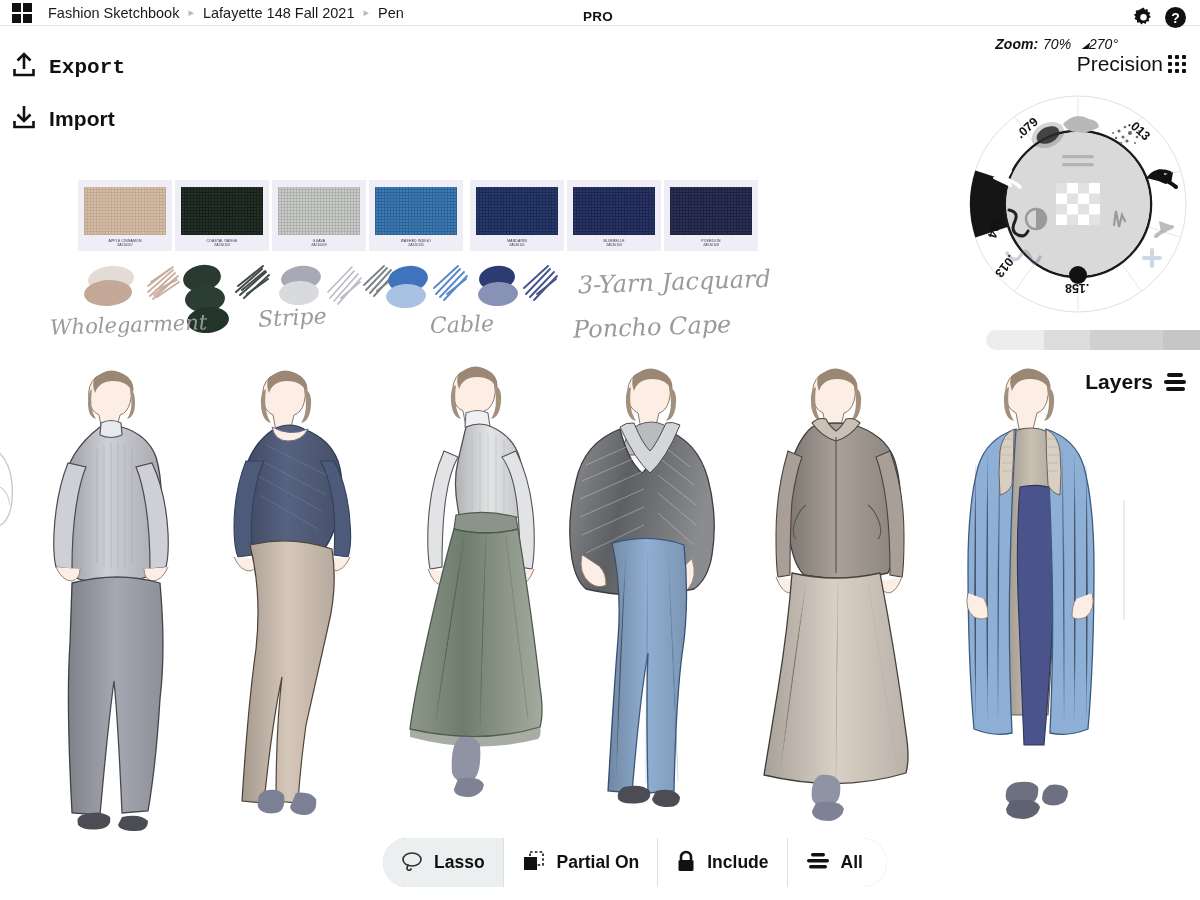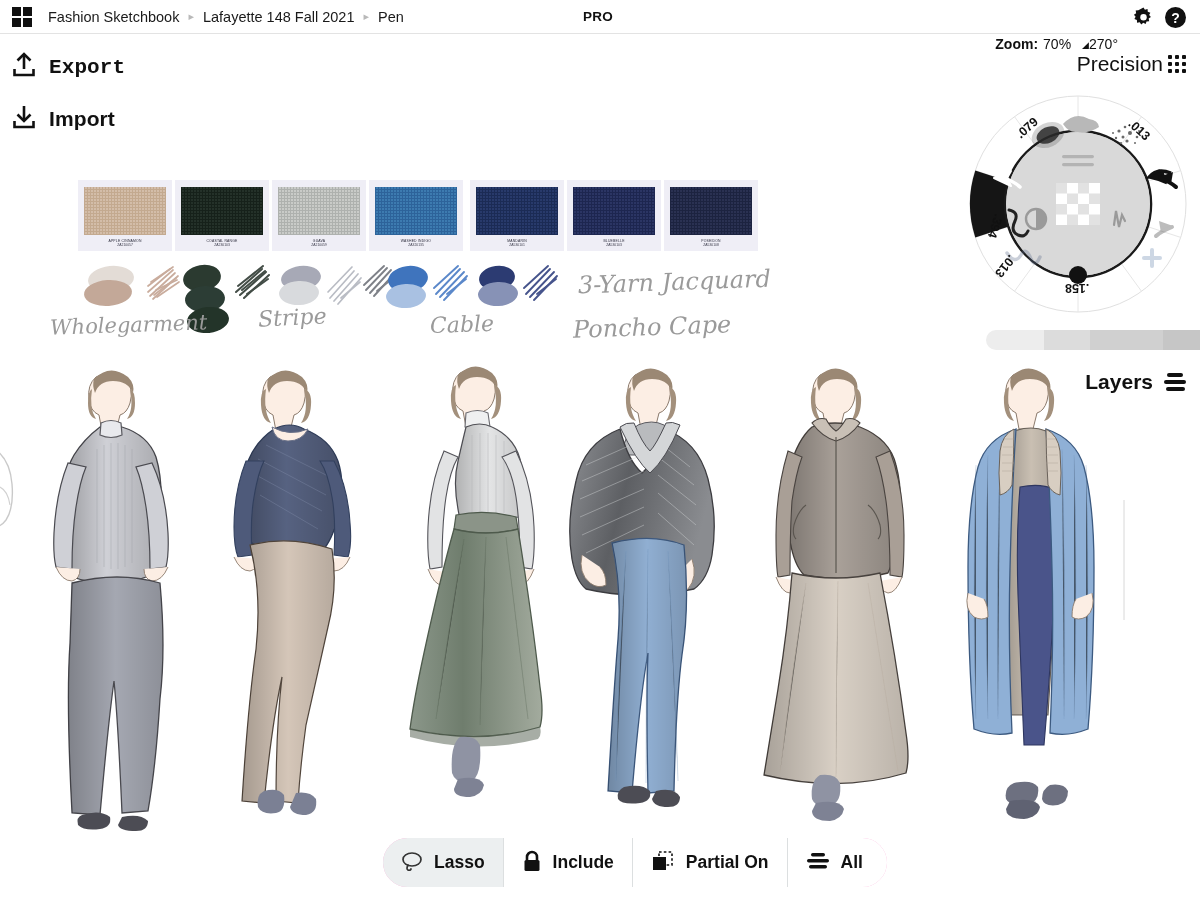--- a/index.html
+++ b/index.html
@@ -6,40 +6,40 @@
   html,body { width:1200px; height:900px; overflow:hidden; }
   body {
     font-family:"Liberation Sans", sans-serif;
     background:#ffffff;
     color:#111;
     position:relative;
   }
 
   
   .topbar{
-    position:absolute; left:0; top:0; width:1200px; height:34px;
+    position:absolute; left:0; top:0; width:1200px; height:26px;
     display:flex; align-items:center; border-bottom:1px solid #e3e3e3;
     background:#fff;
   }
   .grid-2x2{
     width:20px;height:20px;margin-left:12px;margin-right:16px;
     display:grid;grid-template-columns:9px 9px;grid-template-rows:9px 9px;gap:2px;
     cursor:pointer;
   }
   .grid-2x2 i{ background:#111; display:block; width:9px;height:9px;}
   .breadcrumb{ display:flex; align-items:center; font-size:14.5px; color:#1a1a1a;}
   .bc-sep{ color:#b9b9b9; margin:0 9px; font-size:11px;}
   .bc-item{ cursor:pointer;}
   .pro-badge{
     position:absolute; left:583px; top:9px;
     font-size:13.5px; font-weight:bold; letter-spacing:.3px; color:#111;
   }
   .zoom-wrap{
     position:absolute; right:82px; top:8px;
-    display:flex; align-items:baseline; font-size:14px; white-space:nowrap;
+    display:flex; align-items:baseline; font-size:14px; white-space:nowrap;font-style:italic;
   }
   .zoom-lab{ font-weight:bold; margin-right:5px;}
   .zoom-val{ font-weight:400;margin-top:28px;}
   .rot-val{ margin-left:11px; font-weight:400;}
   .rot-val .tri{ font-size:9px; position:relative; top:-1px;}
   .gear{
     position:absolute; right:46px; top:7px; width:21px;height:21px; cursor:pointer;
   }
   .helpq{
     position:absolute; right:14px; top:7px; width:21px;height:21px;
@@ -676,36 +676,36 @@
       <svg width="22" height="20" viewBox="0 0 22 20">
         <ellipse cx="11" cy="8.5" rx="9" ry="6.5" fill="none" stroke="#333" stroke-width="1.7"></ellipse>
         <path d="M7 14 q-2 4 0 5 q2 1 3 -1" fill="none" stroke="#333" stroke-width="1.7" stroke-linecap="round"></path>
       </svg>
     </span>
     <span class="txt">Lasso</span>
   </div>
 
   <div class="bt white">
     <span>
+      <svg width="24" height="22" viewBox="0 0 24 22">
+        <rect x="8" y="2" width="13" height="13" fill="none" stroke="#111" stroke-width="1.6" stroke-dasharray="2.6 2.2"></rect>
+        <rect x="2" y="7" width="13" height="13" fill="#111"></rect>
+      </svg>
+    </span>
+    <span class="txt">Partial On</span>
+  </div>
+
+  <div class="bt white">
+    <span>
       <svg width="20" height="22" viewBox="0 0 20 22">
         <path d="M5 10 V7 a5 5 0 0 1 10 0 v3" fill="none" stroke="#111" stroke-width="2.6"></path>
         <rect x="2.5" y="10" width="15" height="11" rx="1.5" fill="#111"></rect>
       </svg>
     </span>
     <span class="txt">Include</span>
-  </div>
-
-  <div class="bt white">
-    <span>
-      <svg width="24" height="22" viewBox="0 0 24 22">
-        <rect x="8" y="2" width="13" height="13" fill="none" stroke="#111" stroke-width="1.6" stroke-dasharray="2.6 2.2"></rect>
-        <rect x="2" y="7" width="13" height="13" fill="#111"></rect>
-      </svg>
-    </span>
-    <span class="txt">Partial On</span>
   </div>
 
   <div class="bt white">
     <span>
       <svg width="24" height="20" viewBox="0 0 24 20">
         <rect x="5" y="2" width="14" height="3.4" rx="1.7" fill="#111"></rect>
         <rect x="1" y="8" width="22" height="3.4" rx="1.7" fill="#111"></rect>
         <rect x="3" y="14" width="18" height="3.4" rx="1.7" fill="#111"></rect>
       </svg>
     </span>

